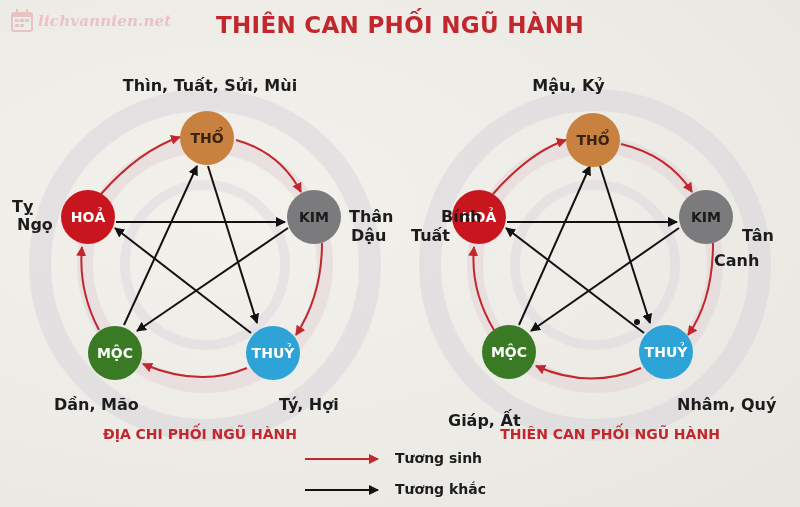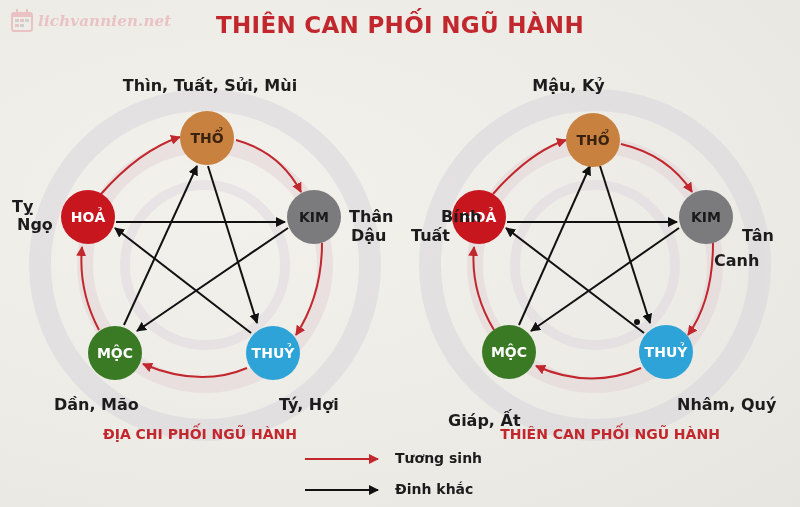--- a/index.html
+++ b/index.html
@@ -156,14 +156,14 @@
 <div class="lbl" style="left:714px;top:207px;margin-top:44px;">Canh</div>
 <div class="lbl" style="left:742px;top:226px;">Tân</div>
 <div class="lbl" style="left:448px;top:411px;">Giáp, Ất</div>
 <div class="lbl" style="left:677px;top:395px;">Nhâm, Quý</div>
 <div class="sub" style="left:400px;width:420px;top:426px;text-align:center;">THIÊN CAN PHỐI NGŨ HÀNH</div>
 
 <div class="legend-row" style="top:450px;left:383px;">
   <span class="legend-text">Tương sinh</span>
 </div>
 <div class="legend-row" style="top:481px;left:383px;">
-  <span class="legend-text">Đinh khắc</span>
+  <span class="legend-text">Tương khắc</span>
 </div>
 
 </body></html>

